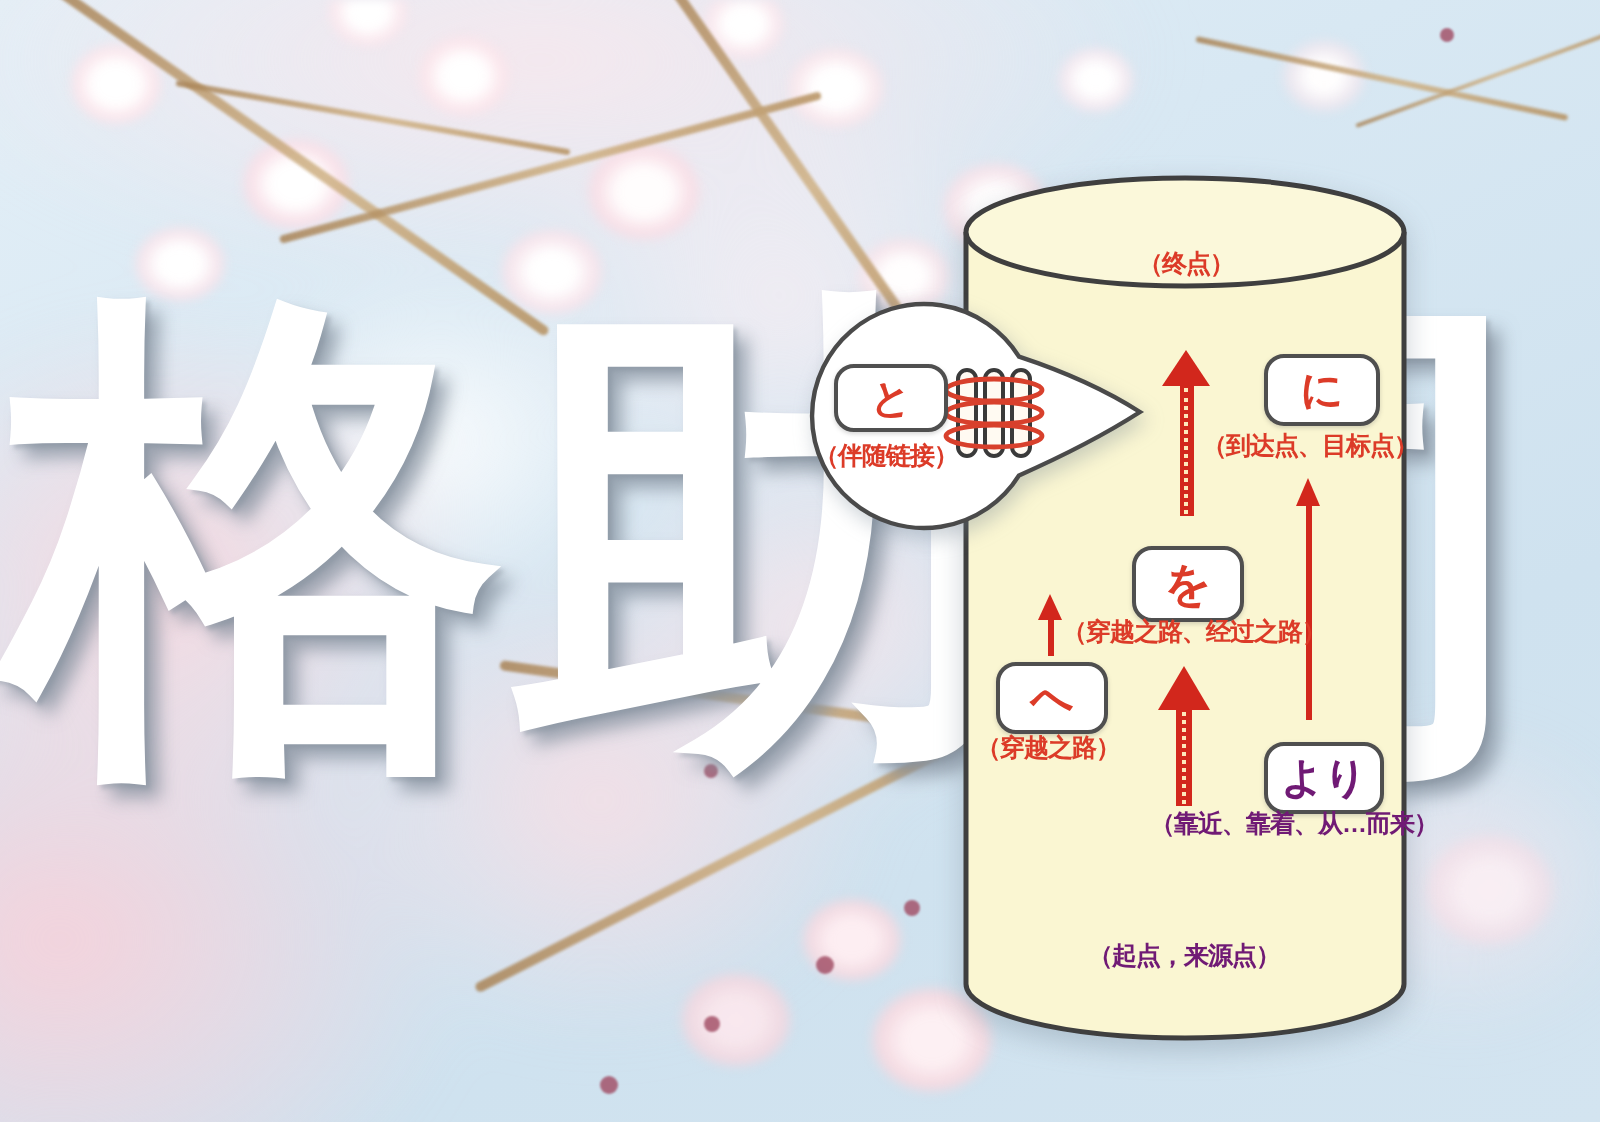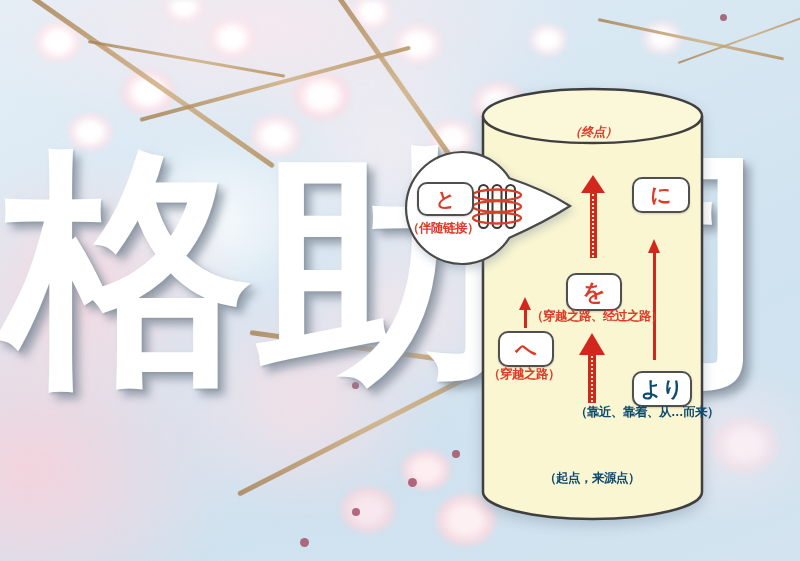--- a/index.html
+++ b/index.html
@@ -44,21 +44,21 @@
   .title{position:absolute;left:2px;top:142px;width:100%;white-space:nowrap;
     font-family:"DejaVu Serif","Liberation Serif",serif;font-weight:bold;
     font-size:250px;line-height:1;letter-spacing:6px;color:#ffffff;
     text-shadow:7px 7px 9px rgba(130,142,155,.75), 2px 2px 2px rgba(150,160,172,.5);}
   
   .cyl-svg{position:absolute;left:480px;top:86px;filter:drop-shadow(0 5px 7px rgba(110,125,140,.35));}
   .balloon-svg{position:absolute;left:395px;top:140px;filter:drop-shadow(2px 4px 5px rgba(110,125,140,.35));}
   .pbox{position:absolute;background:#ffffff;border:2.5px solid #4f4f4f;border-radius:10px;
     display:flex;align-items:center;justify-content:center;font-weight:bold;
     box-shadow:0 1px 2px rgba(90,90,90,.25);z-index:30;}
-  .red{color:#dc3b28;} .blue{color:#0c4a6e;align-items:center;}
+  .red{color:#dc3b28;} .blue{color:#701a75;align-items:center;}
   .note{position:absolute;transform:translateX(-50%);white-space:nowrap;font-weight:bold;
     font-size:12.5px;letter-spacing:-.5px;z-index:30;}
   .arrow{position:absolute;display:flex;flex-direction:column;align-items:center;z-index:20;}
   .arrow .head{width:0;height:0;border-style:solid;border-color:transparent;border-top-width:0;}
   .arrow .shaft{flex:1;background:#d2271c;position:relative;}
   .arrow .shaft.dotted::after{content:"";position:absolute;left:50%;top:1px;bottom:1px;width:0;
     border-left:2px dotted rgba(255,243,196,.95);transform:translateX(-50%);}
 </style>
 </head>
 <body>
@@ -100,25 +100,26 @@
   </div>
   <div class="arrow" style="left:648px;top:239px;width:12px;height:121px;">
     <div class="head" style="border-left-width:6px;border-right-width:6px;border-bottom:14px solid #d2271c;"></div>
     <div class="shaft" style="width:3px;"></div>
   </div>
   <div class="arrow" style="left:519px;top:297px;width:12px;height:31px;">
     <div class="head" style="border-left-width:6px;border-right-width:6px;border-bottom:13px solid #d2271c;"></div>
     <div class="shaft" style="width:3px;"></div>
   </div>
 
-  <div class="note red" style="left:593px;top:124px;font-style:italic;">（终点）</div>
+  <div class="note red" style="left:593px;top:124px;">（终点）</div>
 
   <div class="pbox red" style="left:632px;top:177px;width:54px;height:32px;font-size:21px;">
     <span>に</span>
   </div>
+  <div class="note red" style="left:655px;top:215px;">（到达点、目标点）</div>
 
   <div class="pbox red" style="left:566px;top:273px;width:52px;height:34px;font-size:23px;">
     <span>を</span>
   </div>
   <div class="note red" style="left:597px;top:308px;font-family:Liberation Mono, monospace;">（穿越之路、经过之路）</div>
 
   <div class="pbox red" style="left:498px;top:331px;width:52px;height:32px;font-size:21px;">
     <span>へ</span>
   </div>
   <div class="note red" style="left:524px;top:366px;">（穿越之路）</div>

